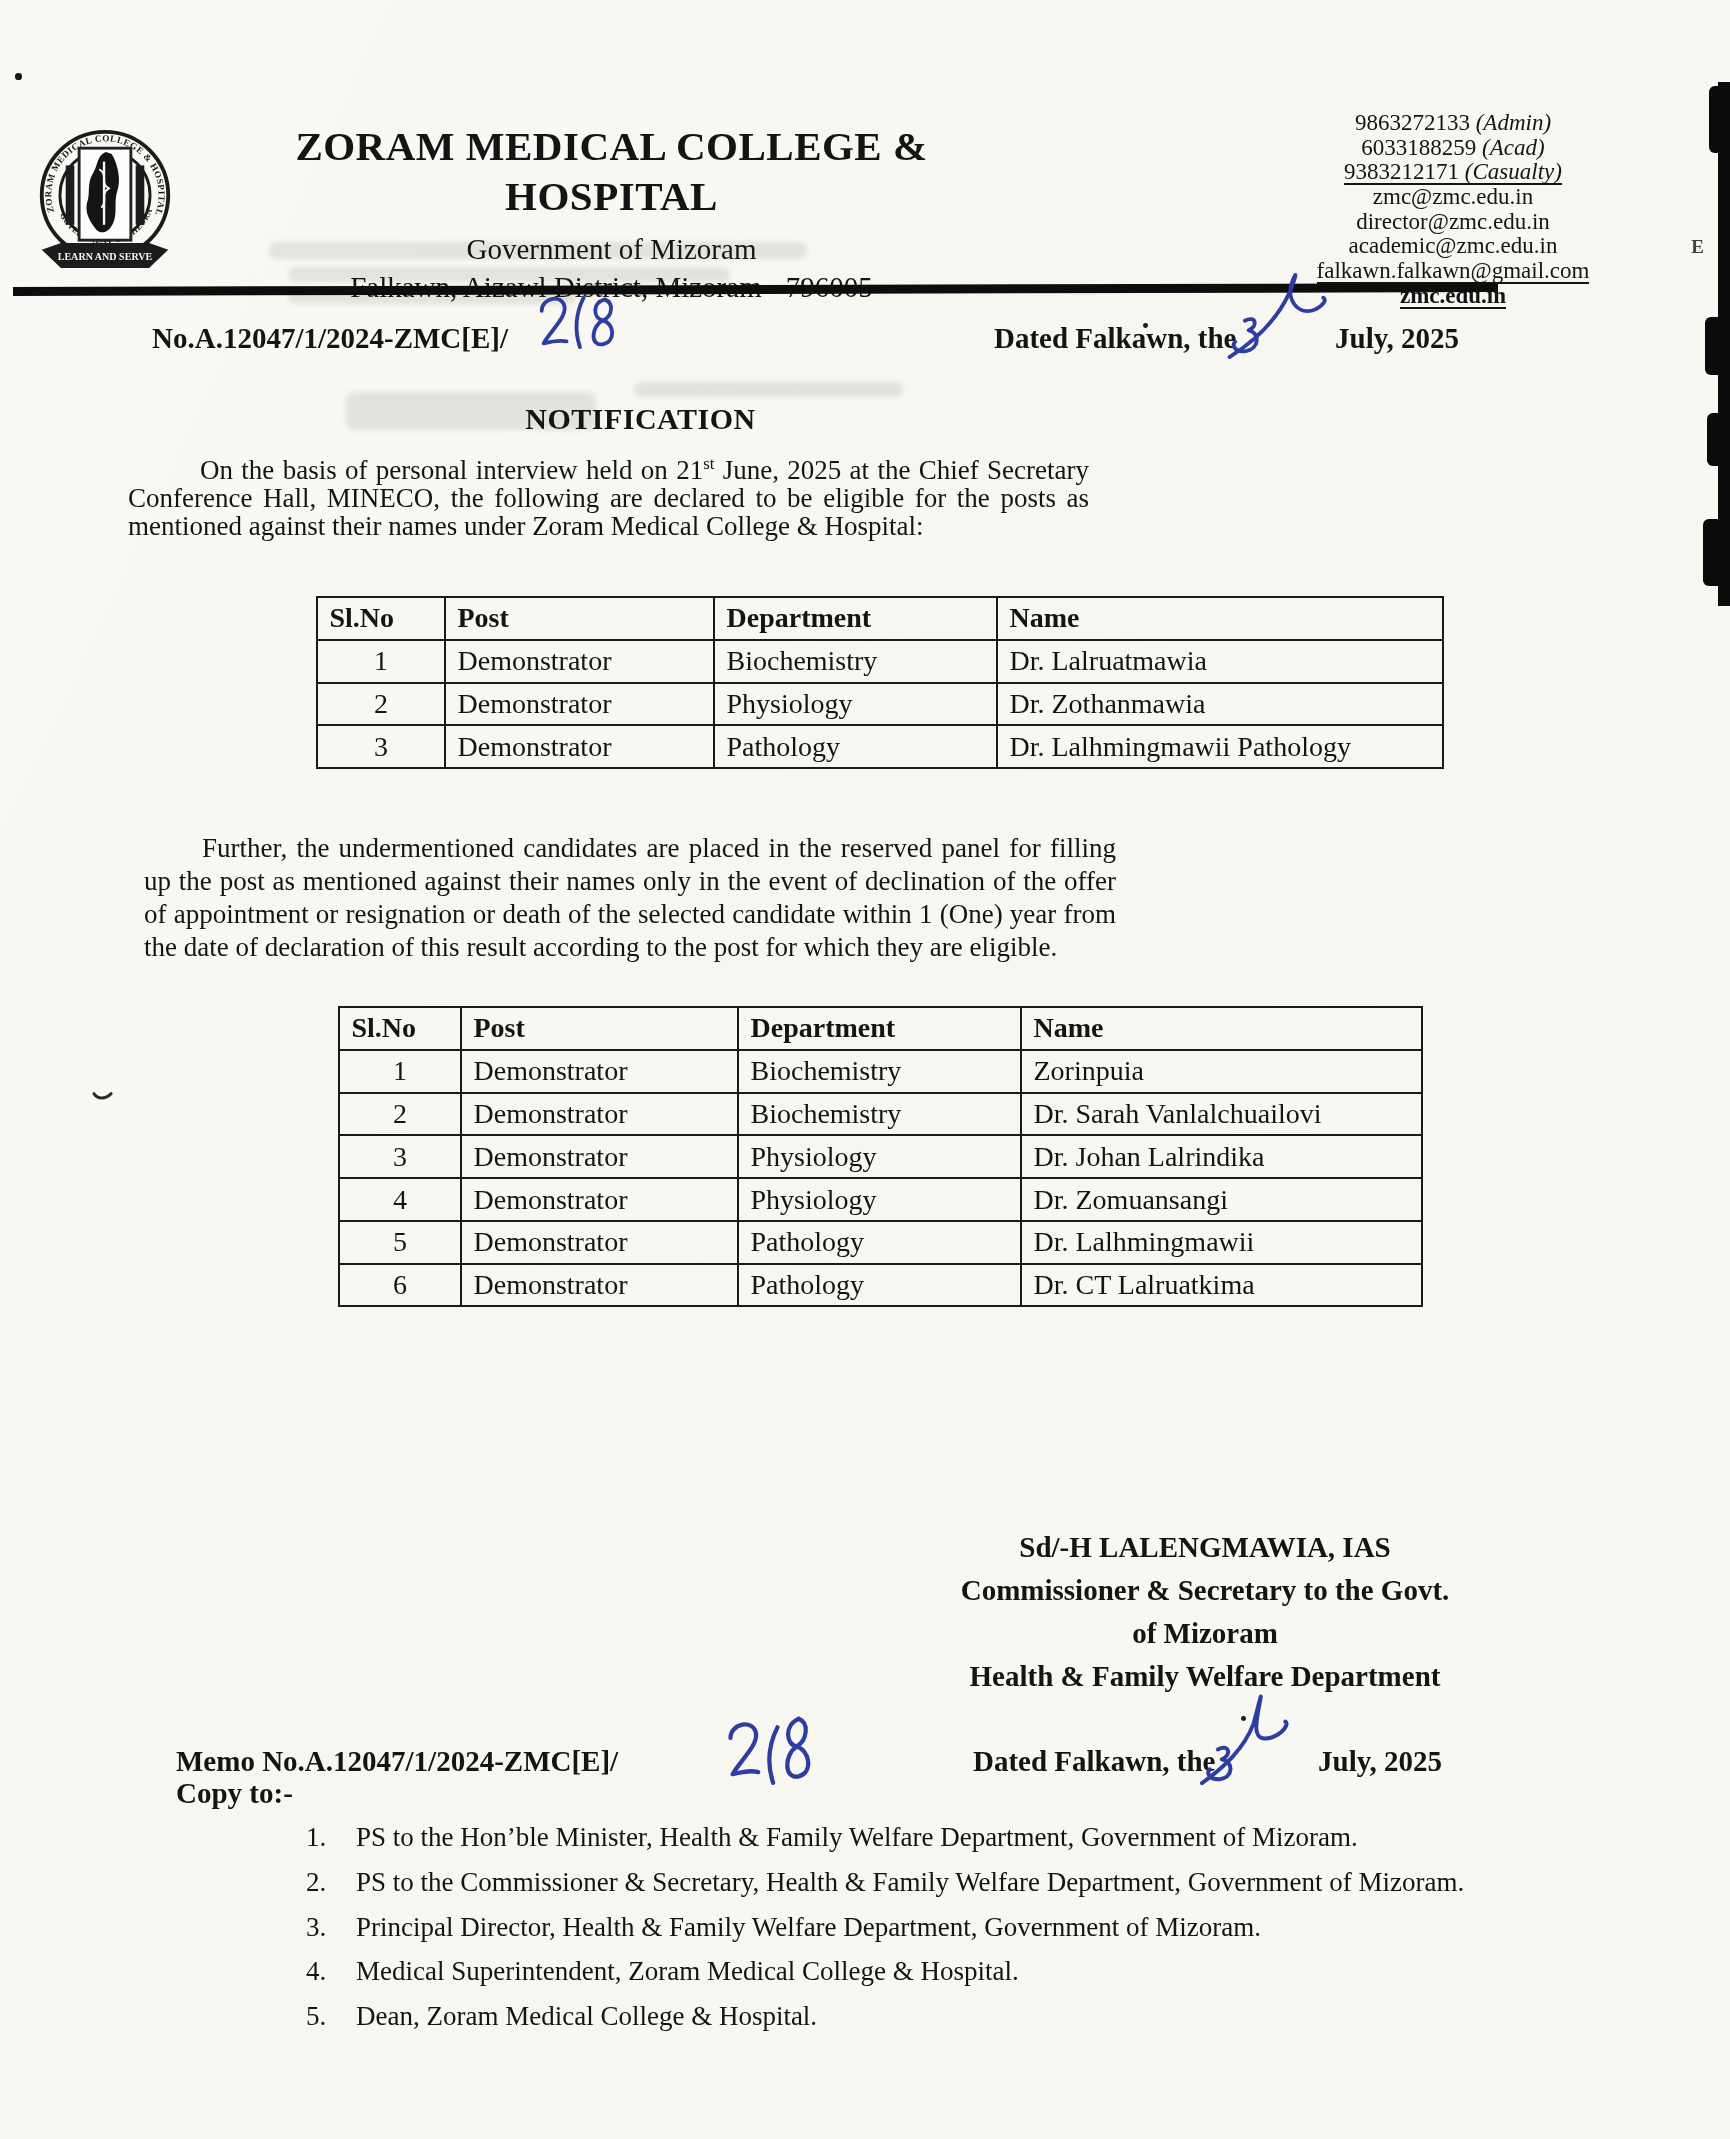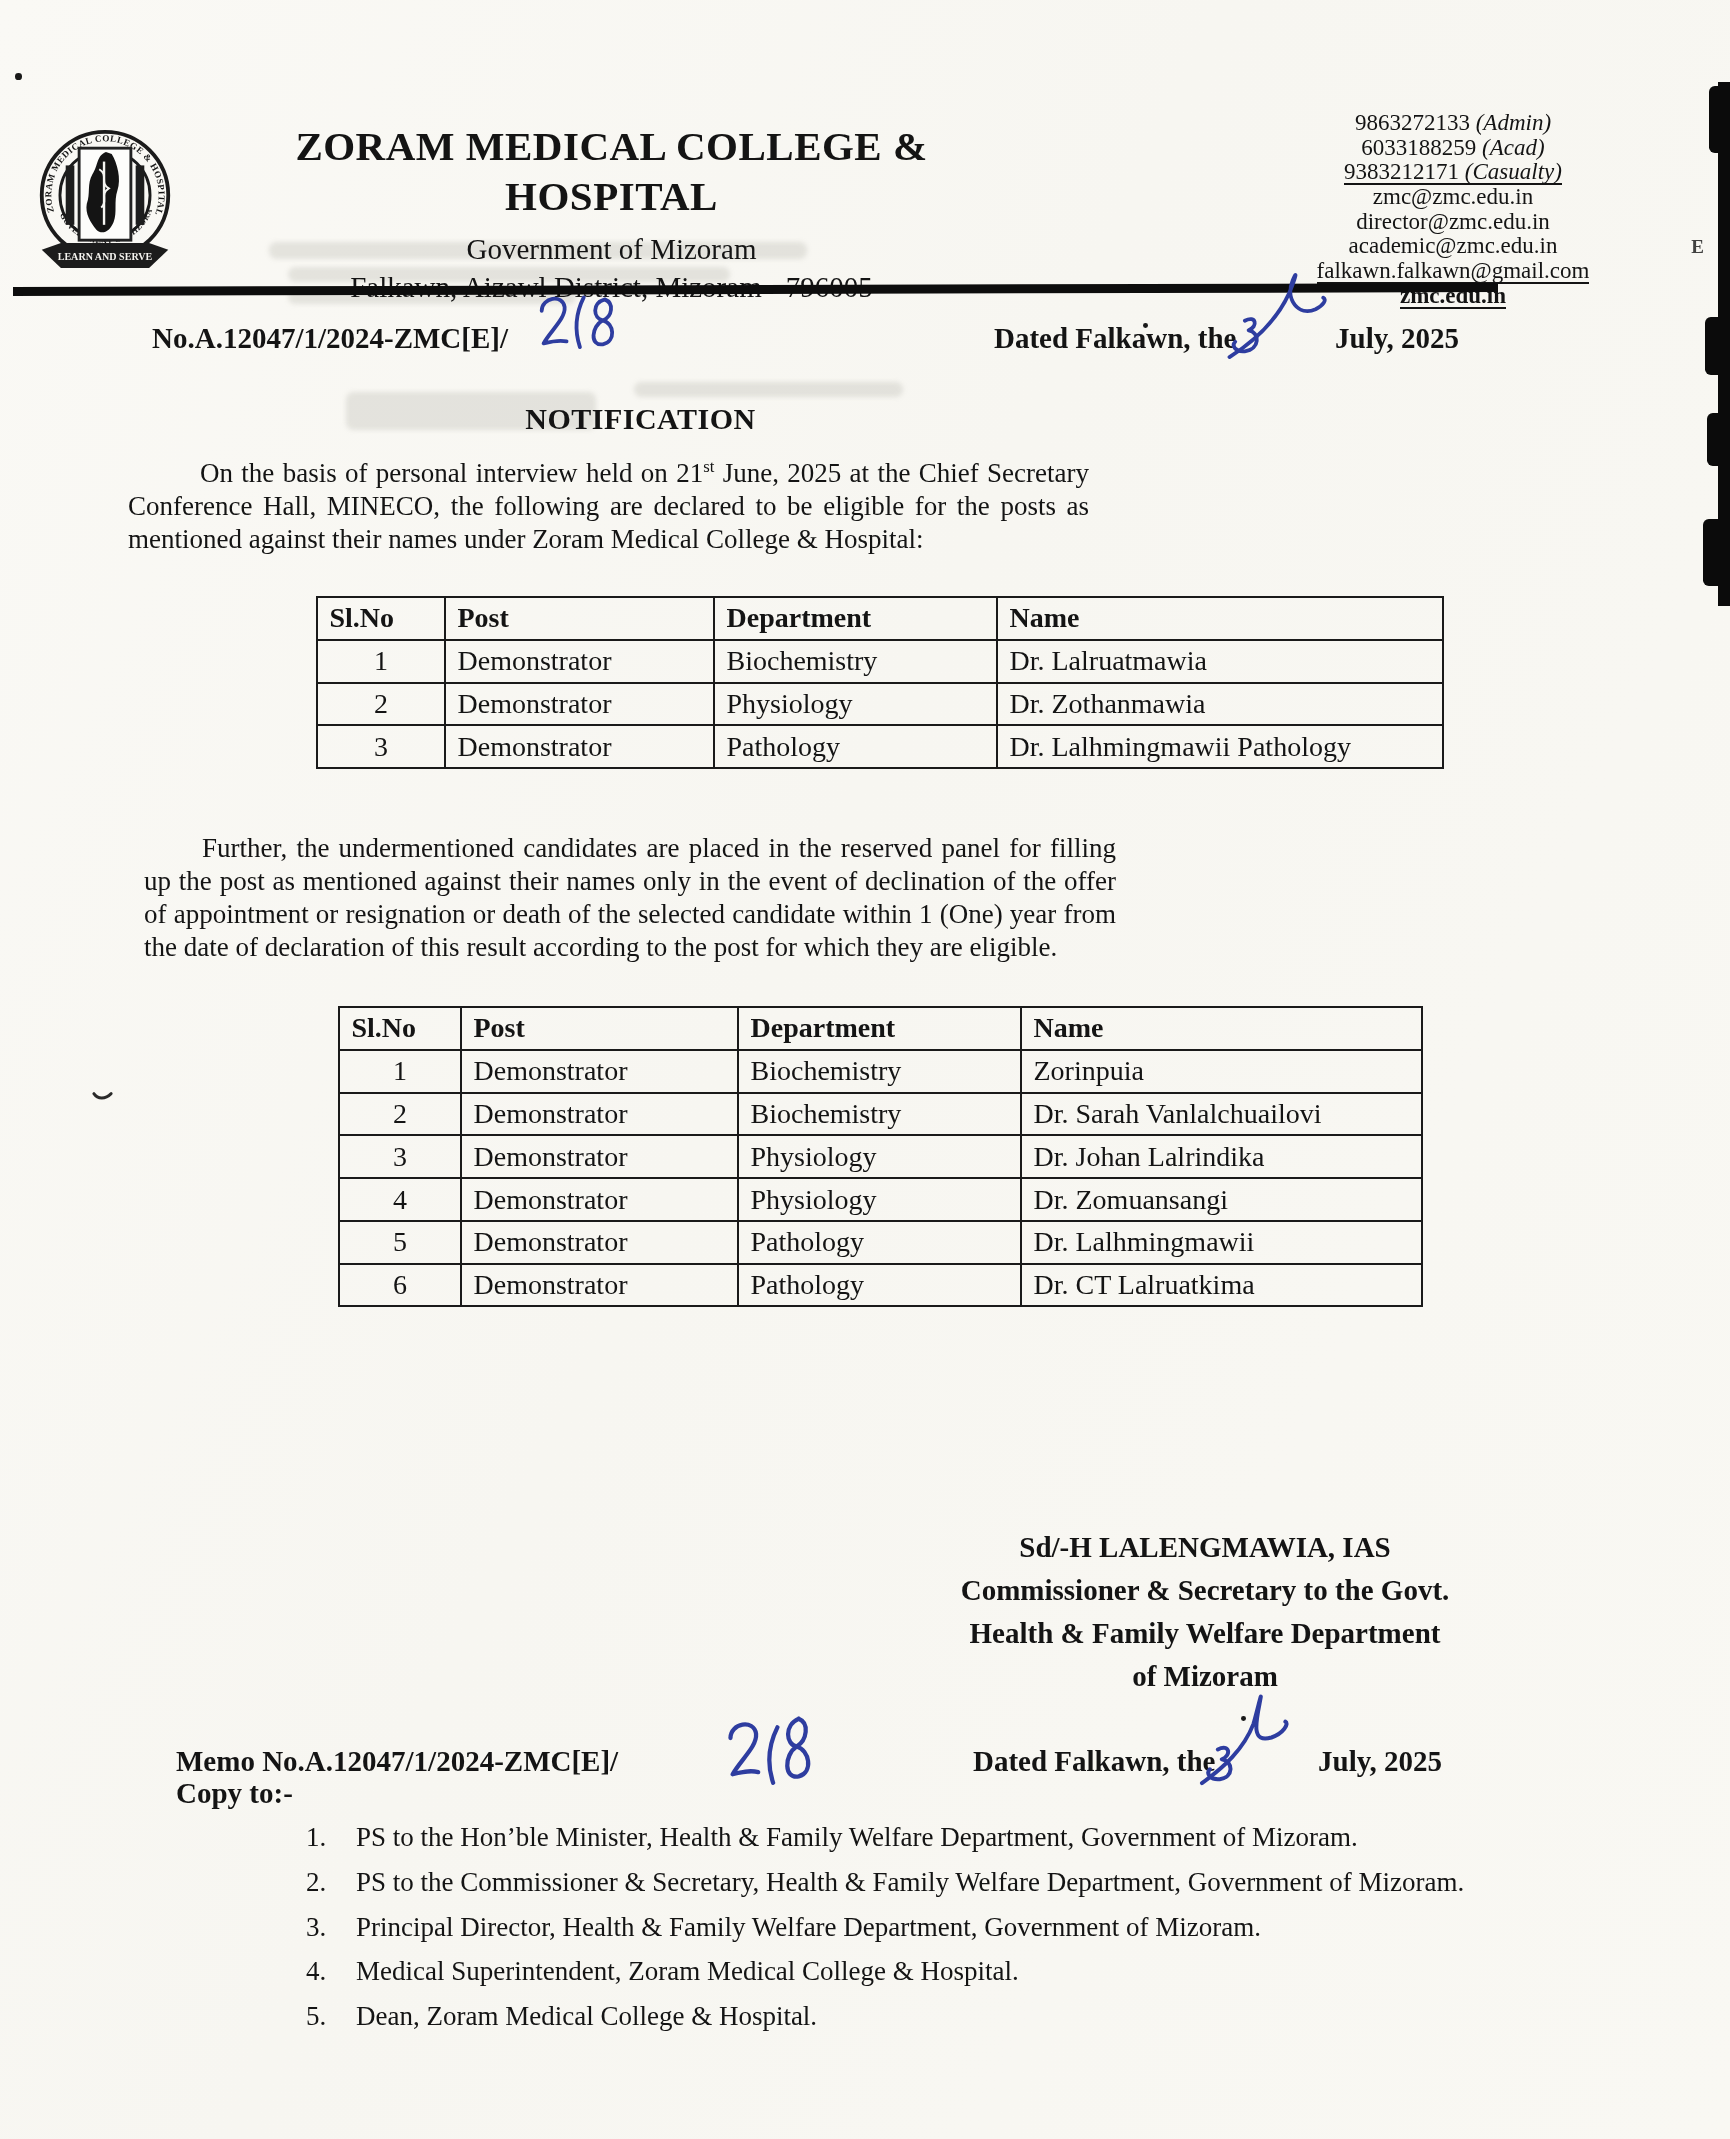--- a/index.html
+++ b/index.html
@@ -14,21 +14,21 @@
   .addr-line{font-size:29px;line-height:33px;margin-top:5.8px;}
   .contact-block{right:51px;top:111px;width:452px;text-align:center;font-size:23px;line-height:24.6px;}
   .contact-block .it{font-style:italic;}
   .u{border-bottom:2.4px solid #141414;display:inline-block;line-height:22px;}
   .b{font-weight:bold;}
   .header-bar{left:13.4px;top:285px;width:1485px;height:8.6px;background:#0d0d0d;transform:rotate(-.15deg);}
   
   .ref-text{font-size:29px;font-weight:bold;white-space:nowrap;margin-top:16px;}
   
   .notif-title{left:0;top:402px;width:1201px;text-align:center;font-size:30px;font-weight:bold;letter-spacing:0.5px;margin-left:40px;}
-  .para{font-size:27px;line-height:33px;text-align:justify;}
+  .para{font-size:27px;line-height:28px;text-align:justify;}
   .p1{left:128px;top:450px;width:961px;text-indent:72px;}
   .p2{left:144px;top:832px;width:972px;text-indent:58px;line-height:33px;}
   sup{font-size:.62em;vertical-align:super;}
   
   table{border-collapse:collapse;background:transparent;margin-left:40px;}
   .t1{left:276px;top:596px;}
   .t2{left:298px;top:1006px;}
   th,td{border:2.9px solid #1a1a1a;font-size:28px;padding:1.9px 11.5px;height:37px;font-family:"Liberation Serif",serif;}
   th{font-weight:bold;text-align:left;}
   td:first-child{text-align:center;padding:1.9px 3.8px;}
@@ -225,22 +225,22 @@
       </tbody>
   </table>
 
   <svg class="abs" style="left:88px;top:1084px;" width="29" height="25" viewBox="0 0 30 26">
     <path d="M6,10 C10,16 18,16 24,10" stroke="#2a2a2a" stroke-width="3" fill="none" stroke-linecap="round"></path>
   </svg>
 
   <div class="abs sig-block">
     <div>Sd/-H LALENGMAWIA, IAS</div>
     <div>Commissioner &amp; Secretary to the Govt.</div>
+    <div>of Mizoram</div>
     <div>Health &amp; Family Welfare Department</div>
-    <div>of Mizoram</div>
   </div>
 
   <div class="abs ref-text" style="left:176px;top:1729px;">Memo No.A.12047/1/2024-ZMC[E]/</div>
   <svg class="abs" style="left:716px;top:1706px;" width="110" height="96" viewBox="0 0 100 90">
     <path class="hw" d="M12,30 C12,16 34,12 36,26 C37,38 22,50 14,64 C22,62 30,60 38,62"></path>
     <path class="hw" d="M56,20 C48,36 46,54 52,72"></path>
     <path class="hw" d="M76,12 C62,18 64,36 74,38 C86,41 90,62 76,66 C62,69 62,46 74,38 C84,32 86,16 76,12"></path>
   </svg>
   <div class="abs ref-text" style="left:973px;top:1729px;">Dated Falkawn, the</div>
   <svg class="abs" style="left:1194px;top:1677px;" width="139" height="120" viewBox="0 0 140 115">

